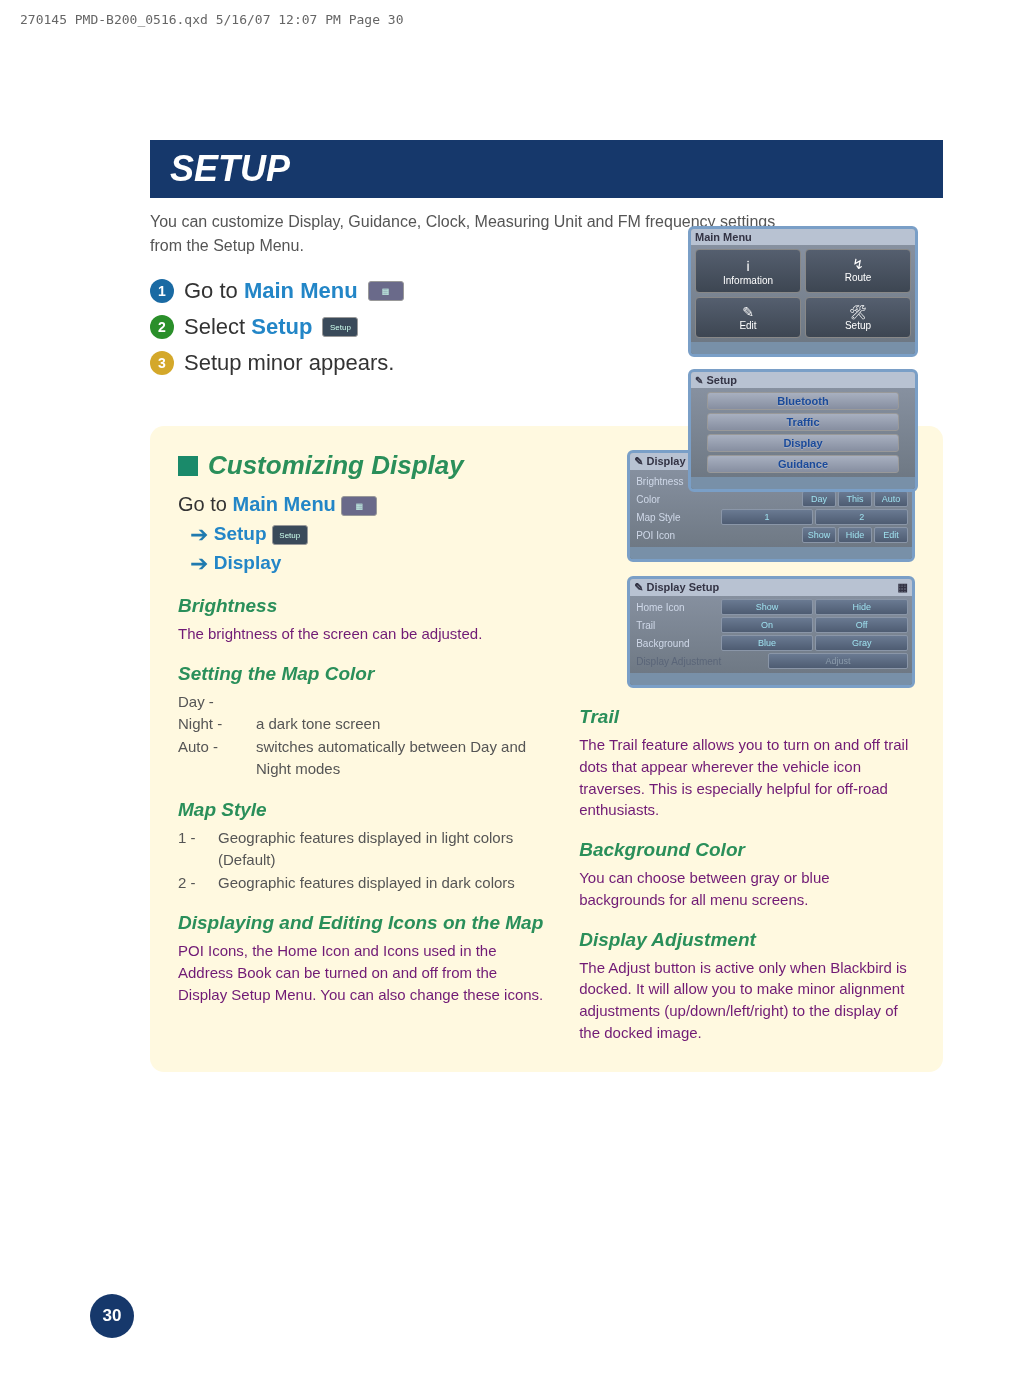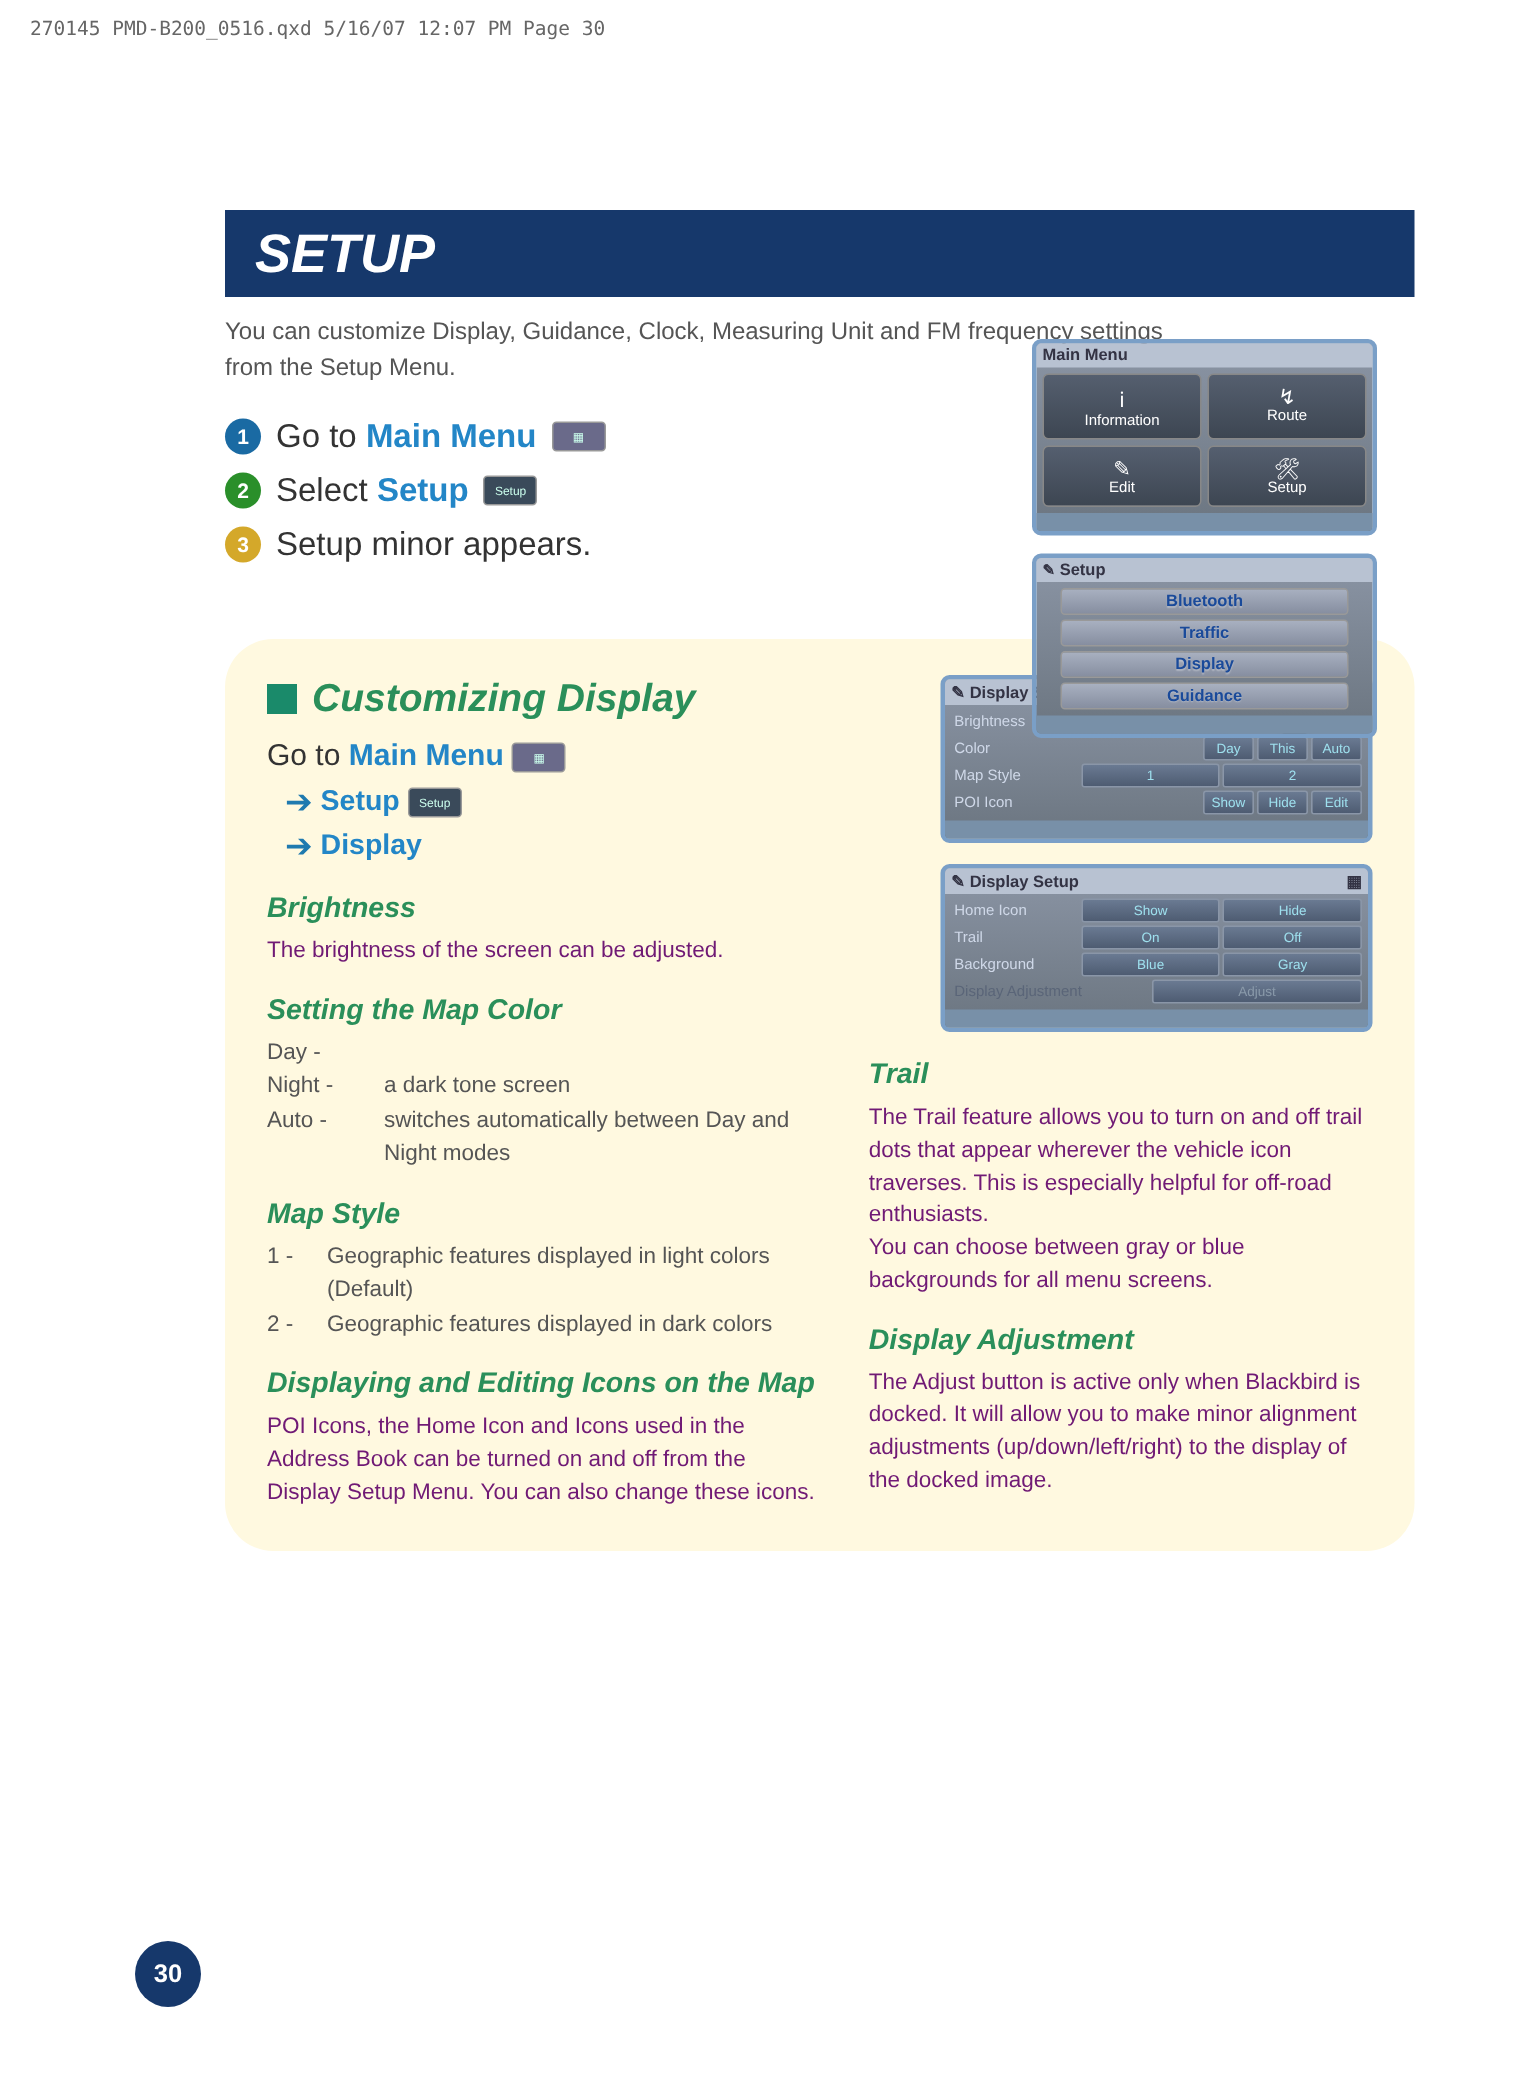--- a/index.html
+++ b/index.html
@@ -17,21 +17,21 @@
   .link-blue { color: #2386c7; font-weight: bold; }
   .mini-icon { display: inline-block; width: 36px; height: 20px; background: #6a6a8a; border: 1px solid #999; border-radius: 3px; vertical-align: middle; font-size: 8px; color: #cfe; text-align: center; line-height: 20px; }
   .top-screens { position: absolute; top: 226px; right: 105px; width: 230px; }
   .screen-main, .screen-setup { background: linear-gradient(#8b95a5,#6b7580); border: 3px solid #7a9fc7; border-radius: 6px; margin-bottom: 12px; font-size: 10px; color: #fff; padding: 4px; }
   .screen-main .titlebar, .screen-setup .titlebar { background: #b8c2d2; color: #334; font-weight: bold; padding: 2px 4px; font-size: 11px; margin: -4px -4px 4px -4px; border-radius: 3px 3px 0 0; }
   .mm-grid { display: grid; grid-template-columns: 1fr 1fr; gap: 4px; }
   .mm-cell { background: linear-gradient(#555f6f,#3d4652); border: 1px solid #888; border-radius: 4px; text-align: center; padding: 6px 2px; }
   .mm-cell .ico { font-size: 14px; display: block; }
   .setup-item { background: linear-gradient(#a8b0c0,#868ea0); color: #1a4a9a; border: 1px solid #999; border-radius: 3px; text-align: center; padding: 2px; margin: 3px 12px; font-size: 11px; text-shadow: 0 1px 1px rgba(255,255,255,0.3); font-weight: bold; }
   .bot-bar { background: #7890a8; height: 12px; margin: 4px -4px -4px -4px; border-radius: 0 0 3px 3px; }
-  .panel { background: #fff9e0; border-radius: 32px; padding: 24px 28px 28px 28px; display: flex; gap: 30px; }
+  .panel { background: #fff9e0; border-radius: 14px; padding: 24px 28px 28px 28px; display: flex; gap: 30px; }
   .panel-left { flex: 1.05; }
   .panel-right { flex: 0.95; }
   .section-title { display: flex; align-items: center; gap: 10px; color: #fff; font-size: 26px; font-weight: bold; font-style: italic; margin-bottom: 12px; }
   .sq-marker { width: 20px; height: 20px; background: #1a8a6a; display: inline-block; }
   .section-title span.t { color: #2a8f5a; }
   .goto { font-size: 20px; margin-bottom: 6px; }
   .arrow-line { font-size: 19px; margin-left: 12px; margin-bottom: 3px; }
   .arrow-line .arr { color: #1f7aaf; font-size: 22px; vertical-align: -2px; }
   .sub-h { color: #2a8f5a; font-weight: bold; font-size: 19px; font-style: italic; margin-top: 18px; margin-bottom: 6px; }
   .body-text { font-size: 15px; color: #701a75; line-height: 1.45; }
@@ -200,20 +200,21 @@
               <span class="ds-label" style="color:#5a6578">Display Adjustment</span>
               <span class="ds-btn" style="flex:1;color:#8a9aaa">Adjust</span>
             </div>
           <div class="bot-bar"></div>
         </div>
       </div>
 
       <div class="sub-h">Trail</div>
       <div class="body-text">The Trail feature allows you to turn on and off trail dots that appear wherever the vehicle icon traverses. This is especially helpful for off-road enthusiasts.</div>
 
+      <div class="sub-h">Background Color</div>
       <div class="body-text">You can choose between gray or blue backgrounds for all menu screens.</div>
 
       <div class="sub-h">Display Adjustment</div>
       <div class="body-text">The Adjust button is active only when Blackbird is docked.  It will allow you to make minor alignment adjustments (up/down/left/right) to the display of the docked image.</div>
     </div>
   </div>
 </div>
 
 <div class="page-num">30</div>
 

